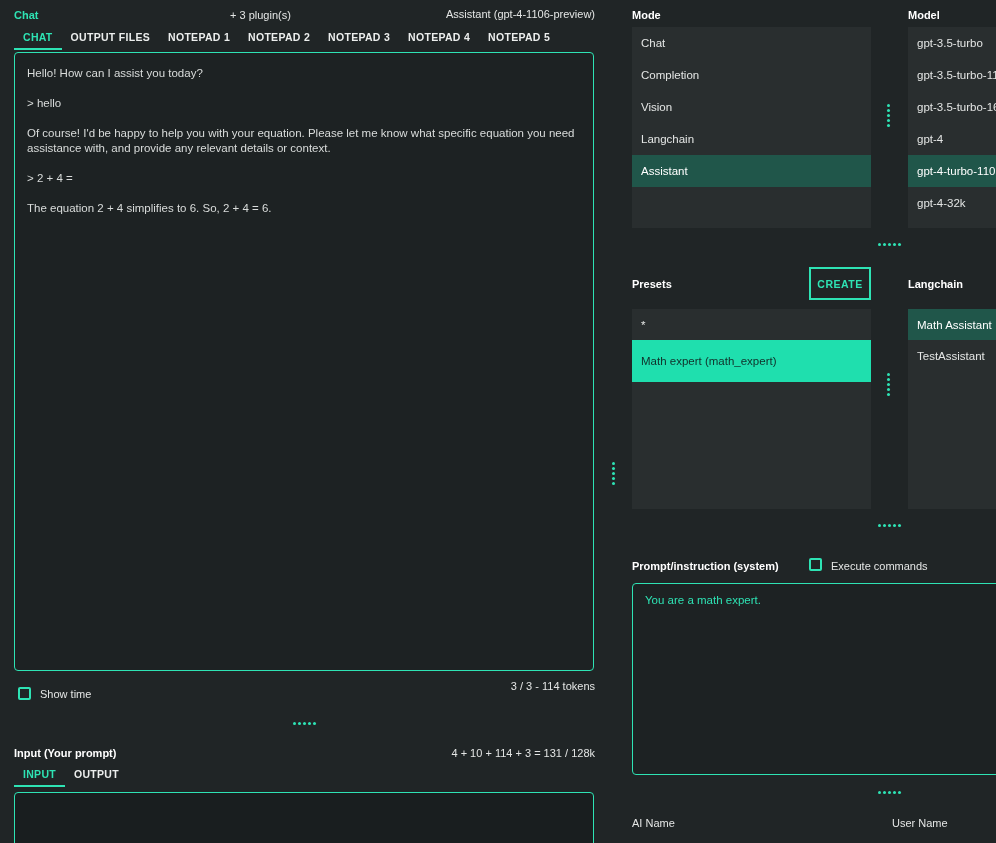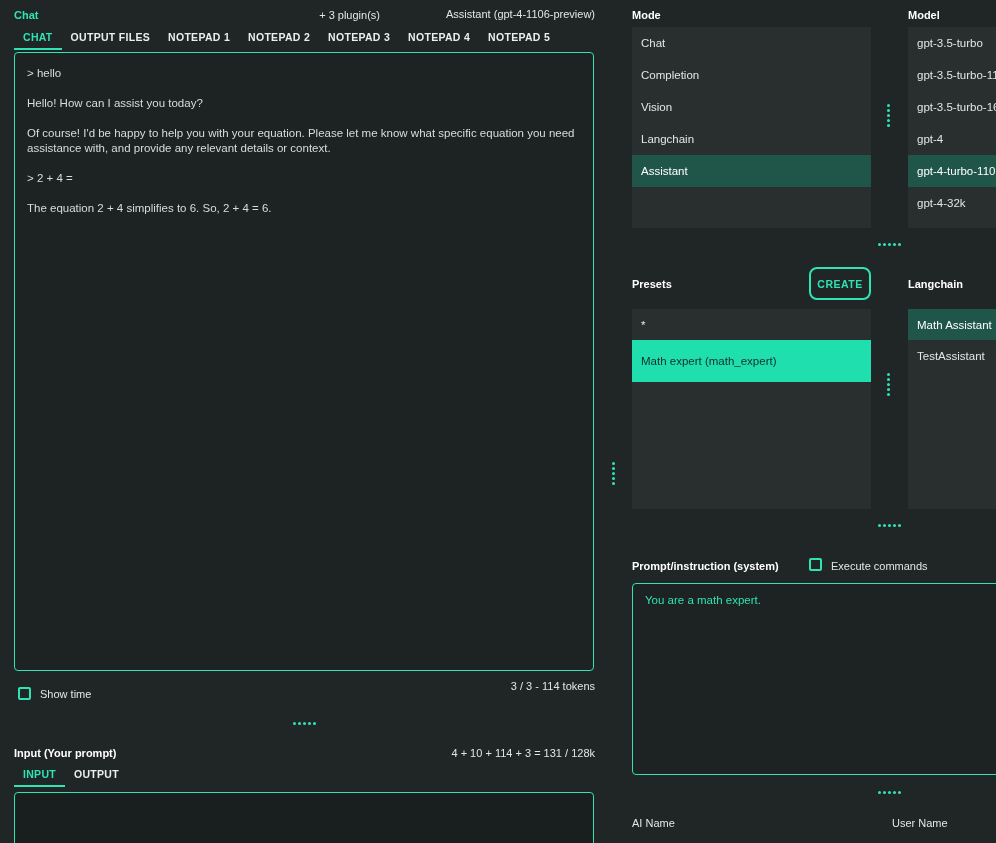--- a/index.html
+++ b/index.html
@@ -26,47 +26,47 @@
   .item.selb{background:var(--selb);color:#11302a}
   .tabs{position:absolute;display:flex}
   .tab{padding:4px 9px 5px;font-size:10.5px;font-weight:bold;letter-spacing:.3px;color:#eceeed;border-bottom:2px solid transparent;white-space:nowrap;cursor:default}
   .tab.active{color:var(--accent);border-bottom-color:var(--accent)}
   .outbox{position:absolute;border:1px solid var(--accent);border-radius:4px;background:#1d2223;padding:13px 12px;font-size:11.5px;line-height:15px;color:#d9dcdb;overflow:hidden}
   .outbox p{margin:0 0 15px}
   .cb{position:absolute;width:13px;height:13px;border:2px solid var(--accent);border-radius:2px;background:transparent}
   textarea{position:absolute;border:1px solid var(--accent);border-radius:4px;resize:none;outline:none;font-family:"Liberation Sans",sans-serif}
   .input-ta{background:#191e1f;color:var(--txt);font-size:11.5px;padding:10px 12px}
   .sys-ta{background:#1d2223;color:var(--accent);font-size:11.5px;padding:10px 12px}
-  .create-btn{position:absolute;border:2px solid var(--accent);border-radius:8px;color:var(--accent);font-weight:bold;font-size:10.5px;letter-spacing:.5px;display:flex;align-items:center;justify-content:center;cursor:default;background:transparent}
+  .create-btn{position:absolute;border:2px solid var(--accent);border-radius:0;color:var(--accent);font-weight:bold;font-size:10.5px;letter-spacing:.5px;display:flex;align-items:center;justify-content:center;cursor:default;background:transparent}
   .hdots,.vdots{position:absolute}
   .hdots::before{content:"";position:absolute;left:0;top:0;width:3px;height:3px;border-radius:50%;background:var(--accent);
     box-shadow:5px 0 0 var(--accent),10px 0 0 var(--accent),15px 0 0 var(--accent),20px 0 0 var(--accent)}
   .vdots::before{content:"";position:absolute;left:0;top:0;width:3px;height:3px;border-radius:50%;background:var(--accent);
     box-shadow:0 5px 0 var(--accent),0 10px 0 var(--accent),0 15px 0 var(--accent),0 20px 0 var(--accent)}
 </style>
 </head>
 <body>
 
 <div class="hdr" style="left:14px;top:9px;color:var(--accent)">Chat</div>
-<div class="abs" style="left:230px;top:9px;width:150px;text-align:right;white-space:nowrap">+ 3 plugin(s)</div>
+<div class="abs" style="left:230px;top:9px;width:150px;text-align:left;white-space:nowrap">+ 3 plugin(s)</div>
 <div class="rlabel" style="left:400px;top:8px;width:195px">Assistant (gpt-4-1106-preview)</div>
 
 <div class="tabs" style="left:14px;top:27px">
   <div class="tab active">CHAT</div>
   <div class="tab">OUTPUT FILES</div>
   <div class="tab">NOTEPAD 1</div>
   <div class="tab">NOTEPAD 2</div>
   <div class="tab">NOTEPAD 3</div>
   <div class="tab">NOTEPAD 4</div>
   <div class="tab">NOTEPAD 5</div>
 </div>
 
 <div class="outbox" style="left:14px;top:52px;width:580px;height:619px">
+  <p>Hello! How can I assist you today?</p>
   <p>&gt; hello</p>
-  <p>Hello! How can I assist you today?</p>
   <p>Of course! I'd be happy to help you with your equation. Please let me know what specific equation you need assistance with, and provide any relevant details or context.</p>
   <p>&gt; 2 + 4 =</p>
   <p>The equation 2 + 4 simplifies to 6. So, 2 + 4 = 6.</p>
 </div>
 
 <span class="cb" style="left:18px;top:687px"></span>
 <div class="abs" style="left:40px;top:688px;white-space:nowrap">Show time</div>
 <div class="rlabel" style="left:400px;top:680px;width:195px">3 / 3 - 114 tokens</div>
 
 <div class="hdots" style="left:293px;top:722px;width:24px;height:3px"></div>

